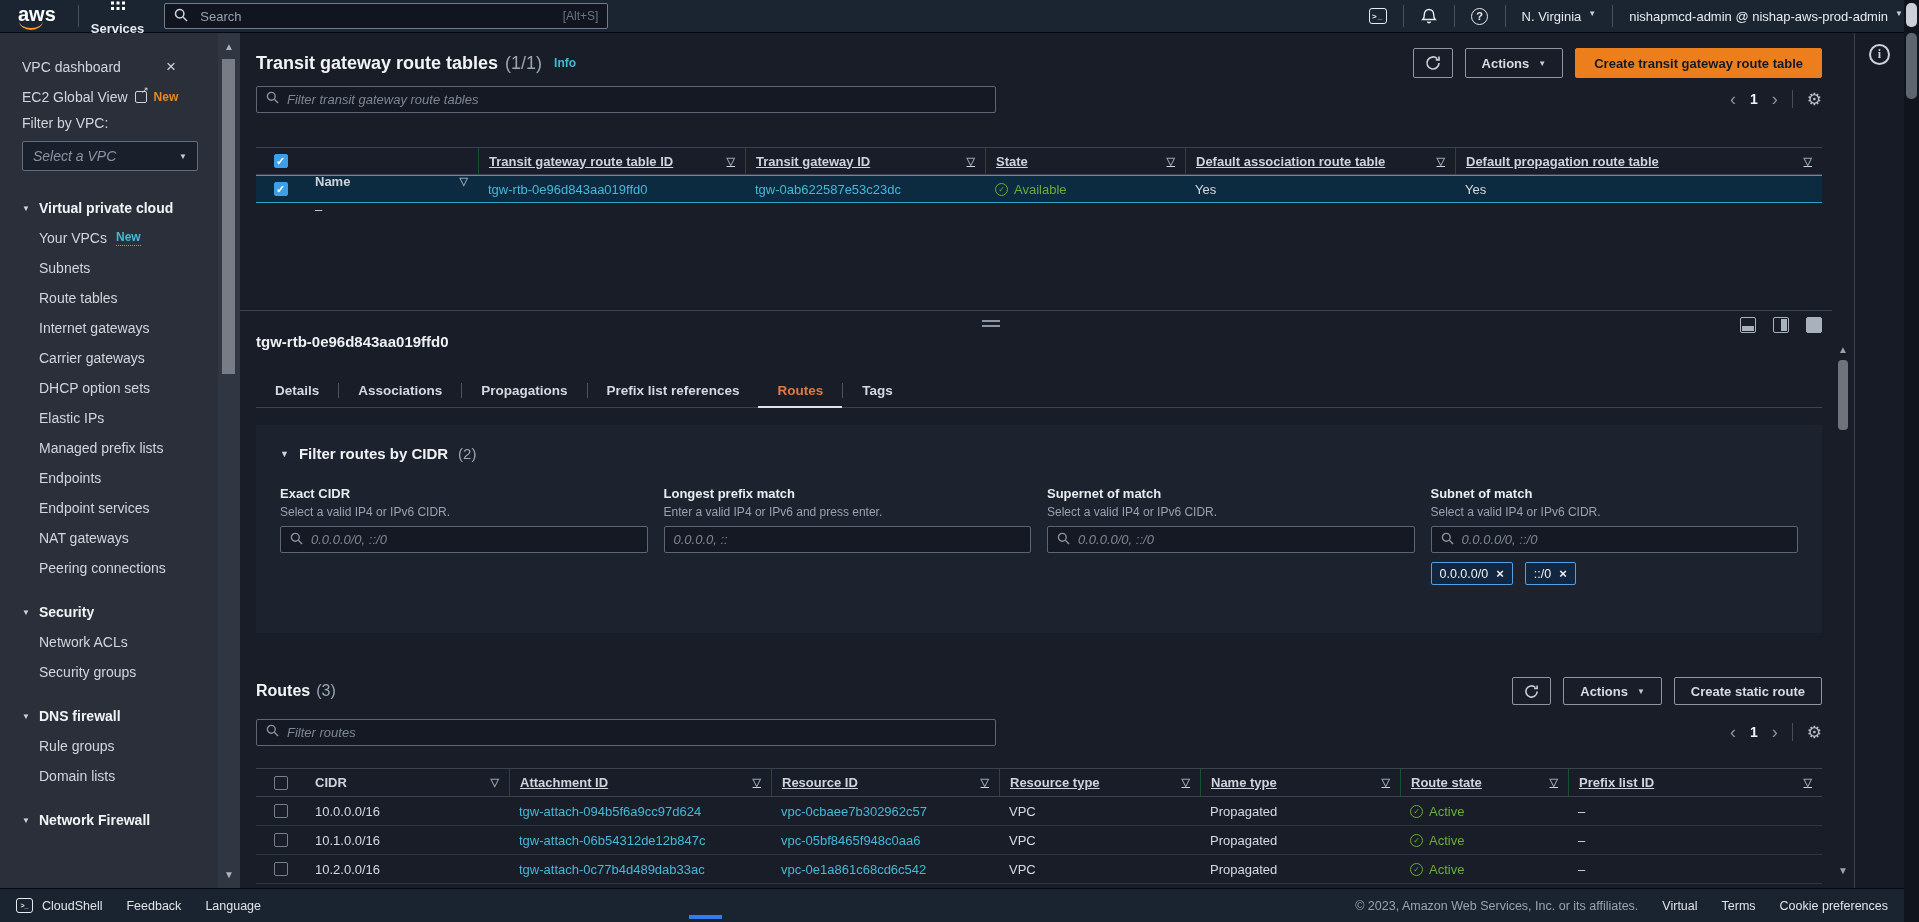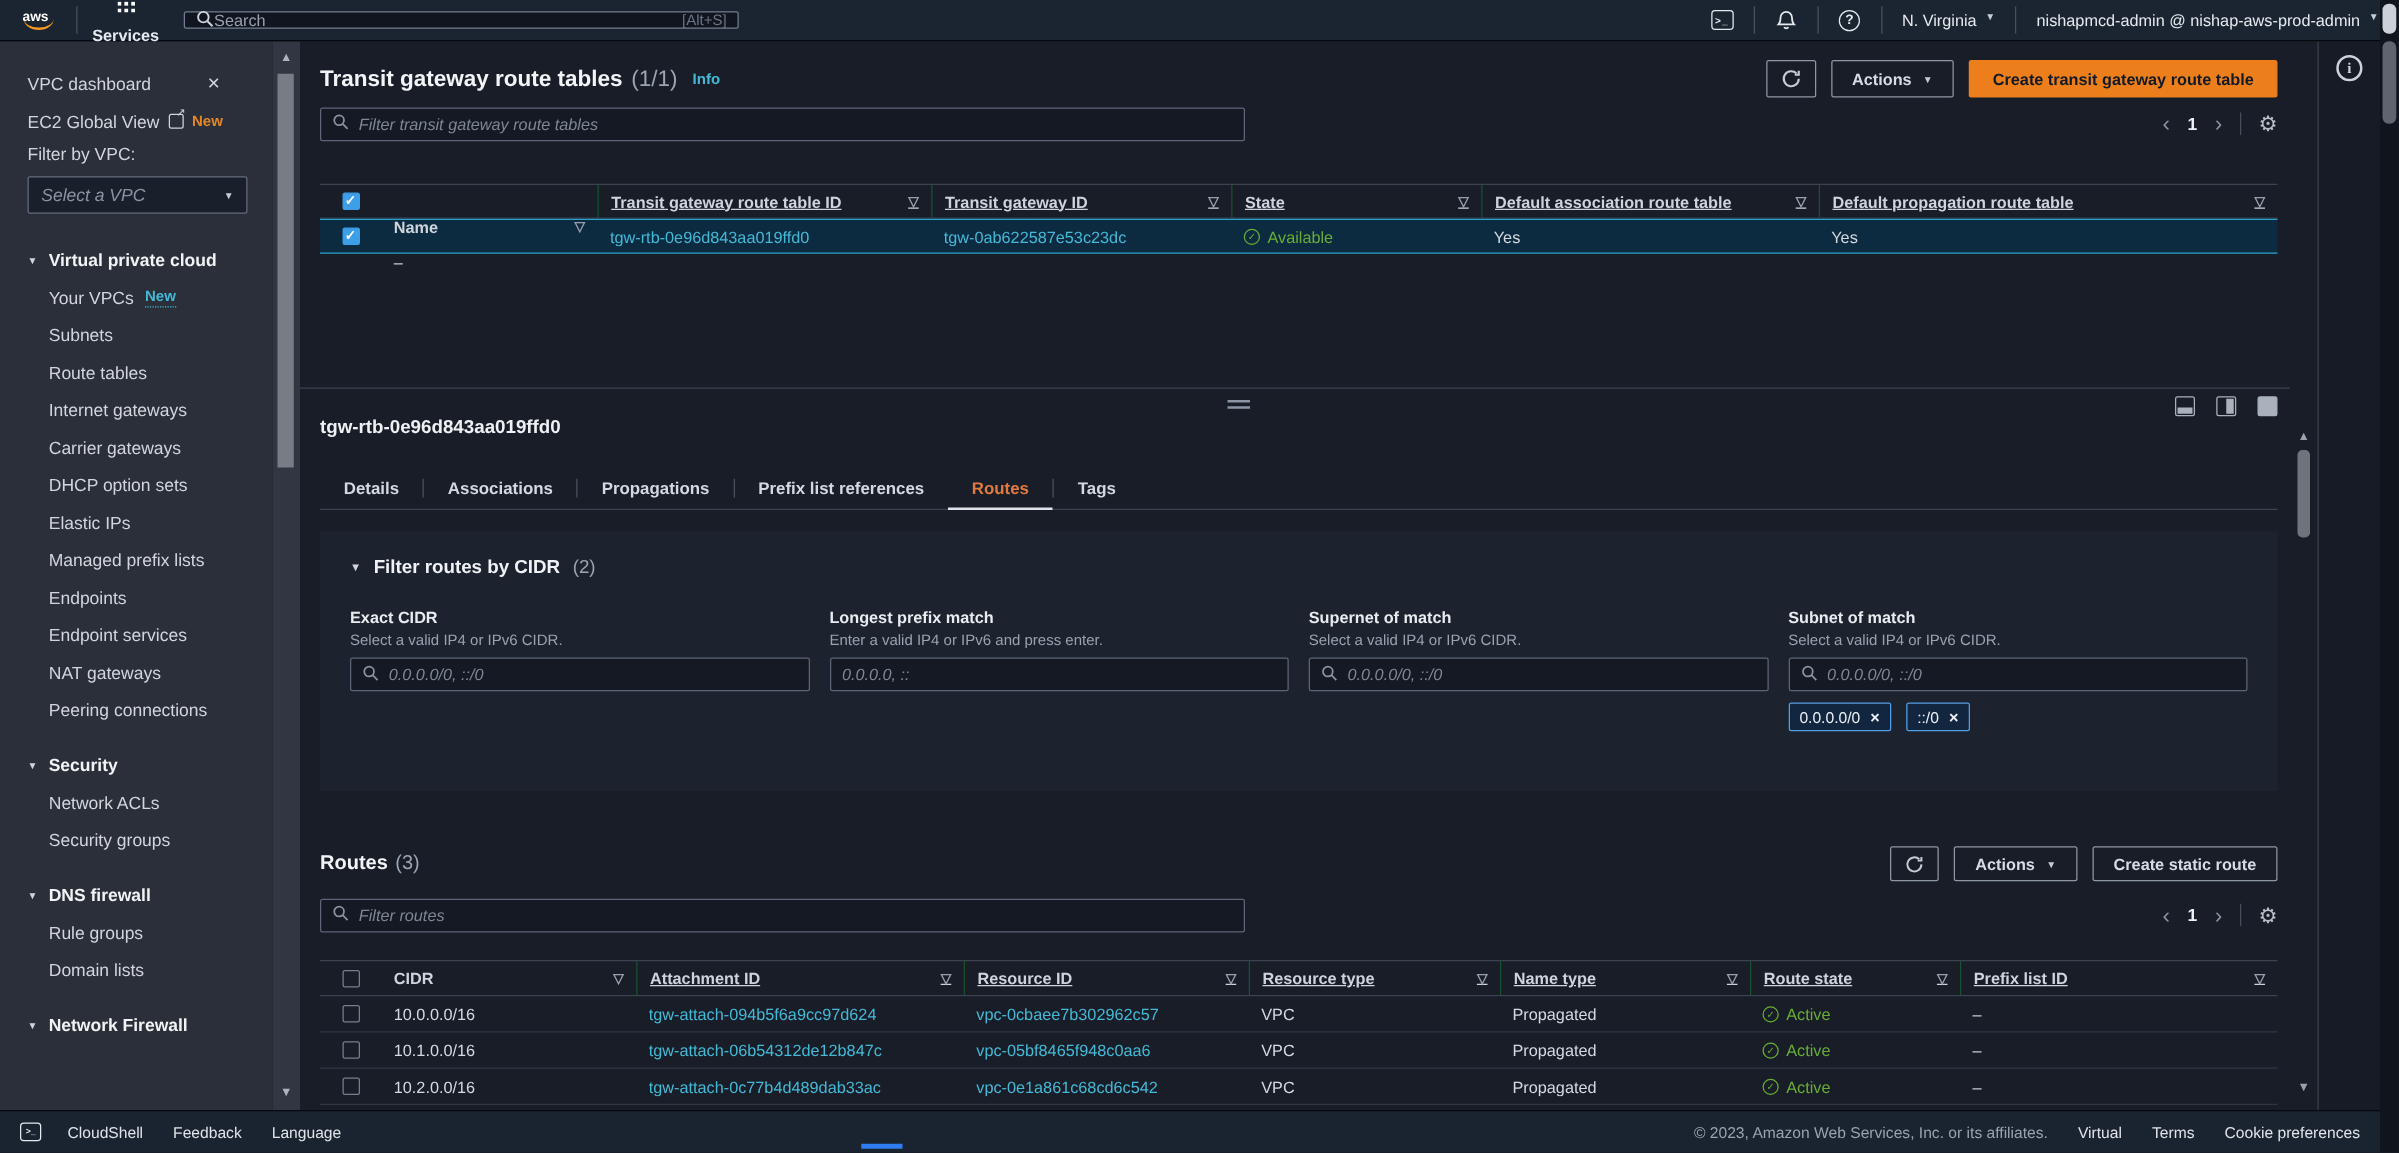--- a/index.html
+++ b/index.html
@@ -6,27 +6,27 @@
   html,body { width:1919px; height:922px; }
   body {
     position:relative; overflow:hidden;
     background:#181d28; color:#d5dae0;
     font-family:"Liberation Sans", sans-serif; font-size:13px;
   }
   
   .topbar { position:absolute; left:0; top:0; width:1919px; height:33px;
     background:#1b2532; border-bottom:1px solid #05080d;
     display:flex; align-items:center; padding:0 12px; z-index:30; }
-  .awslogo { font-weight:bold; font-size:11px; color:#fff; position:relative; padding:0 10px 4px 6px; }
+  .awslogo { font-weight:bold; font-size:20px; color:#fff; position:relative; padding:0 10px 4px 6px; }
   .awslogo::after { content:""; position:absolute; left:7px; bottom:0; width:24px; height:7px;
     border-bottom:2px solid #f89820; border-radius:0 0 50% 50% / 0 0 100% 100%; }
   .tbsep { width:1px; height:22px; background:#46505e; margin:0 12px; }
   .svcbtn { display:flex; align-items:center; gap:8px; color:#e6eaee; font-size:13px; font-weight:bold;flex-direction:column; }
-  .searchbox { width:444px; height:14px; margin-left:20px; background:#10151f;
-    border:1px solid #717d8e; border-radius:2px; display:flex; align-items:center; padding:0 9px; gap:0; }
+  .searchbox { width:444px; height:26px; margin-left:20px; background:#10151f;
+    border:1px solid #717d8e; border-radius:2px; display:flex; align-items:center; padding:0 9px; gap:12px; }
   .searchbox input { flex:1; background:transparent; border:none; outline:none; color:#cfd5dc; font-size:13px; font-family:inherit; }
   .searchbox input::placeholder { color:#98a1ae; }
   .kbd-hint { color:#6b7484; font-size:12px; }
   .tb-right { margin-left:auto; display:flex; align-items:center; }
   .tbicon { display:flex; align-items:center; justify-content:center; width:26px; height:26px; color:#e6eaee; }
   .term-ic { width:18px; height:16px; border:1.6px solid #e6eaee; border-radius:3px;
     font-size:8px; font-weight:bold; display:flex; align-items:center; justify-content:center; letter-spacing:1px; }
   .q-ic { width:17px; height:17px; border:1.6px solid #e6eaee; border-radius:50%;
     display:flex; align-items:center; justify-content:center; font-size:11px; font-weight:bold; }
   .tbtext { color:#e6eaee; font-size:13px; display:flex; align-items:flex-start; gap:7px; padding:0 4px; }
@@ -149,21 +149,21 @@
     color:#ccd2d9; display:flex; align-items:center; justify-content:center;
     font-size:12px; font-weight:bold; font-family:"Liberation Serif", serif; }
   
   .vscroll { position:absolute; right:0; top:0; width:15px; height:922px; background:#10141c; z-index:40; }
   .vscroll .t1 { position:absolute; left:2px; top:3px; width:11px; height:24px; background:#ccd1d8; border-radius:5px; }
   .vscroll .t2 { position:absolute; left:2px; top:33px; width:11px; height:66px; background:#5f656e; border-radius:5px; }
   
   .footer { position:absolute; left:0; bottom:0; height:34px; width:1904px;
     background:#1a2330; border-top:1px solid #060a10; display:flex; align-items:center;
     padding:0 16px; gap:24px; font-size:12.5px; color:#e0e4e9; z-index:20; }
-  .cshell { display:flex; align-items:center; gap:21px; }
+  .cshell { display:flex; align-items:center; gap:9px; }
   .cs-ic { width:17px; height:15px; border:1.5px solid #e6eaee; border-radius:3px;
     font-size:7px; font-weight:bold; display:flex; align-items:center; justify-content:center; }
   .copyr { margin-left:auto; color:#99a2ae; }
   .bluebar { position:absolute; left:689px; top:915px; width:33px; height:4px; background:#2f7df0; z-index:25; }
   .mag { flex:none; }
 </style>
 </head>
 <body>
 
 <div class="topbar">

